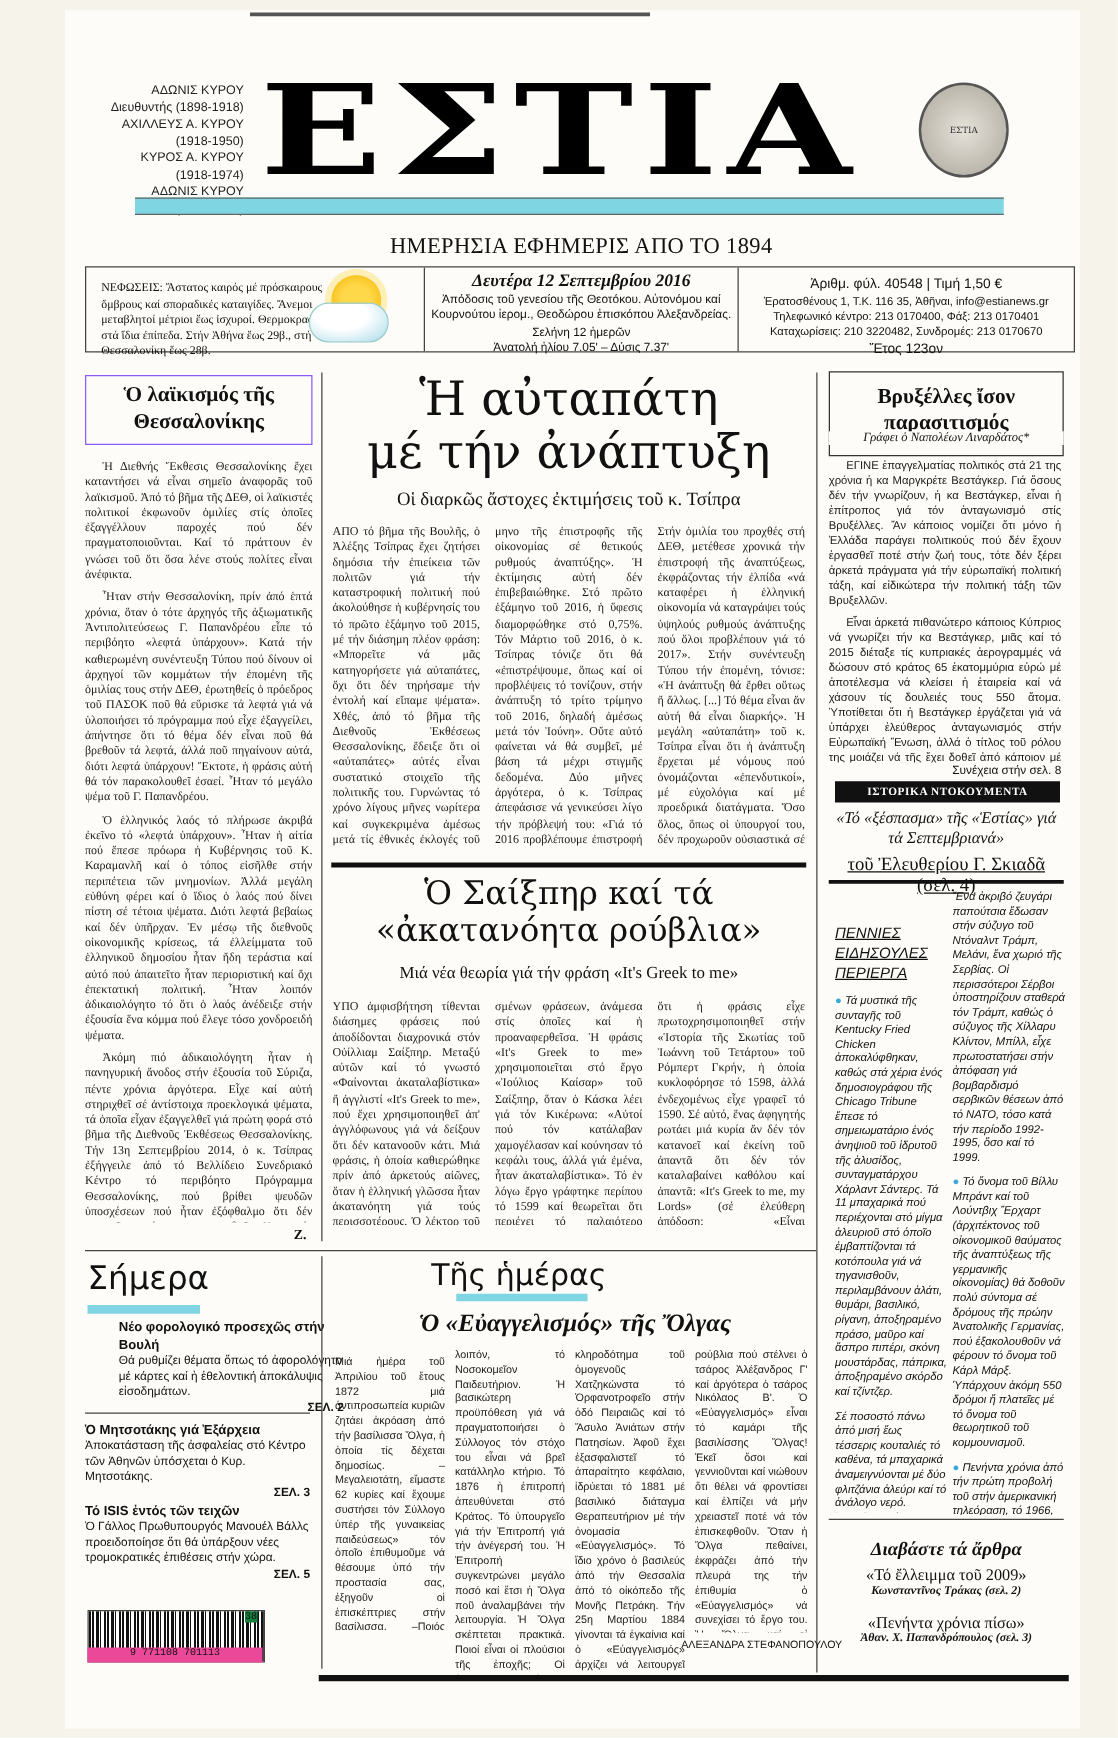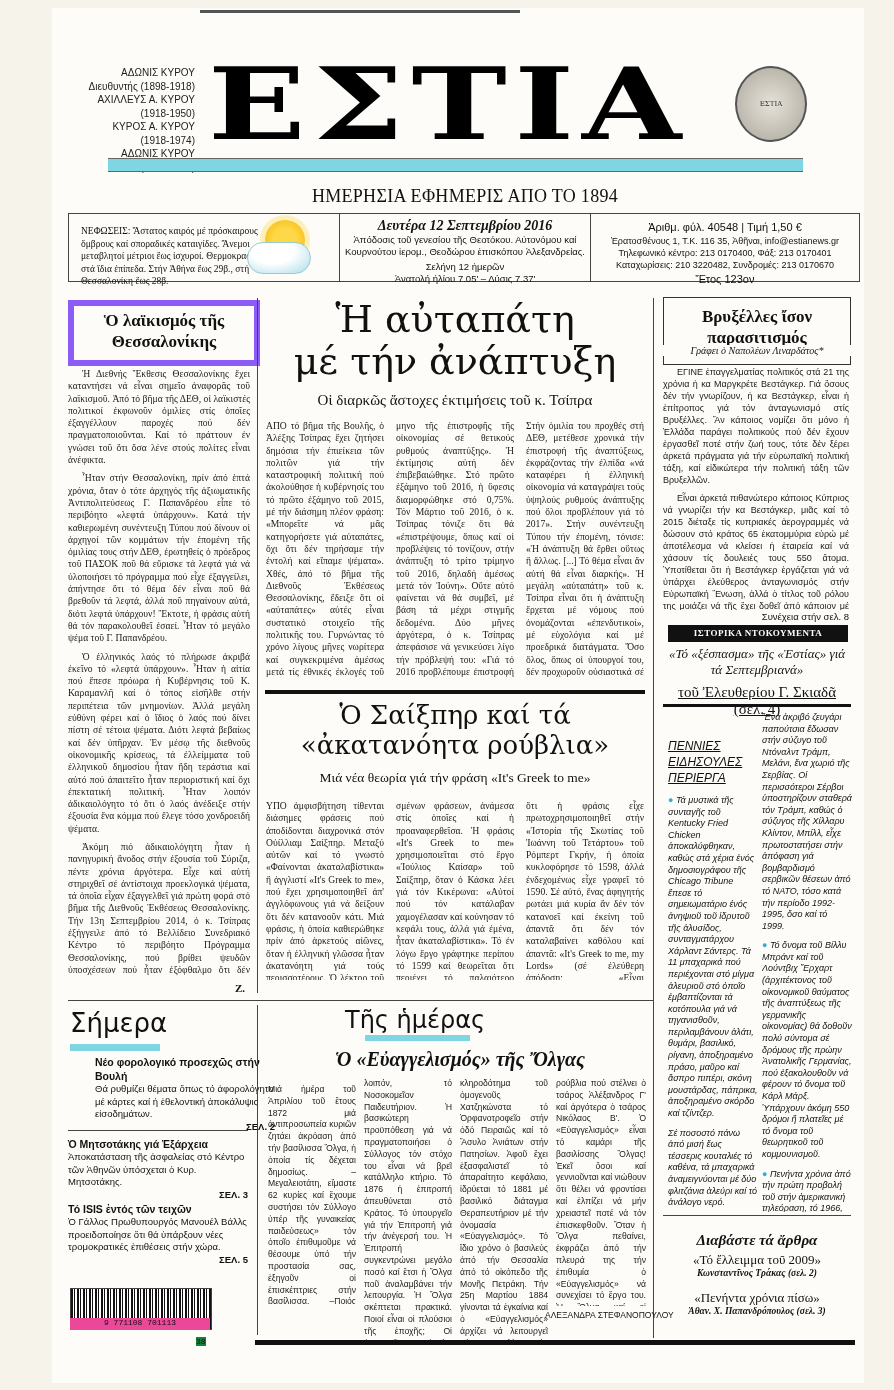--- a/index.html
+++ b/index.html
@@ -15,21 +15,21 @@
   .weather{width:270px;position:relative;border-right:1px solid #444;}
   .weather p{margin:0;position:absolute;left:12px;top:11px;width:180px;font-size:9.5px;line-height:12.5px;font-family:"Liberation Serif",serif;}
   .sun{position:absolute;left:196px;top:6px;width:40px;height:40px;border-radius:50%;background:radial-gradient(circle,#ffd84a 40%,#f3b400 100%);box-shadow:0 0 0 5px rgba(255,214,60,.35);}
   .cloud{position:absolute;left:178px;top:28px;width:62px;height:30px;border-radius:20px;background:radial-gradient(ellipse at 40% 30%,#fff 40%,#a9dbea 100%);border:1px solid #9cc;}
   .dateblock{width:250px;text-align:center;border-right:1px solid #444;padding-top:6px;font-family:"Liberation Sans",sans-serif;font-size:9.5px;line-height:12px;}
   .dateblock .d{font-family:"Liberation Serif",serif;font-style:italic;font-weight:bold;font-size:14px;margin-bottom:2px;}
   .issue{flex:1;text-align:center;padding-top:7px;font-family:"Liberation Sans",sans-serif;font-size:9px;line-height:12px;}
   .issue .big{font-size:11px;margin-bottom:2px;}
   .issue .year{font-size:11px;margin-top:2px;}
   .col{position:absolute;}
-  .lefthead{left:68px;top:300px;width:180px;height:50px;border:6px solid #8b5cf6;text-align:center;font-family:"Liberation Serif",serif;font-weight:bold;font-size:17px;line-height:21px;padding-top:4px;}
+  .lefthead{left:68px;top:300px;width:180px;height:50px;border:1px solid #8b5cf6;text-align:center;font-family:"Liberation Serif",serif;font-weight:bold;font-size:17px;line-height:21px;padding-top:4px;}
   .body{font-family:"Liberation Serif",serif;font-size:9.6px;line-height:12.3px;text-align:justify;color:#1a1a1a;}
   .body p{margin:0 0 6px 0;text-indent:14px;}
   .sans{font-family:"Liberation Sans",sans-serif;}
   .vr{position:absolute;width:1px;background:#444;}
   .hr{position:absolute;height:1px;background:#444;}
   .thick{position:absolute;height:4px;background:#111;}
   .mainhead{position:absolute;left:265px;top:298px;width:380px;text-align:center;font-family:"DejaVu Serif",serif;font-size:38px;line-height:42px;}
   .mainsub{position:absolute;left:265px;top:392px;width:380px;text-align:center;font-family:"Liberation Serif",serif;font-size:15px;}
   .righthead{position:absolute;left:663px;top:297px;width:186px;height:58px;border:1px solid #333;text-align:center;font-family:"Liberation Serif",serif;font-weight:bold;font-size:17px;line-height:21px;padding-top:8px;}
   .byline{position:absolute;left:663px;top:345px;width:188px;text-align:center;font-family:"Liberation Serif",serif;font-style:italic;font-size:10px;background:#fdfcf8;}
@@ -188,21 +188,21 @@
   <div>Ἀποκατάσταση τῆς ἀσφαλείας στό Κέντρο τῶν Ἀθηνῶν ὑπόσχεται ὁ Κυρ. Μητσοτάκης.</div>
   <div class="p">ΣΕΛ. 3</div>
 </div>
 <div class="brief" style="top:1202px;">
   <div class="t">Τό ISIS ἐντός τῶν τειχῶν</div>
   <div>Ὁ Γάλλος Πρωθυπουργός Μανουέλ Βάλλς προειδοποίησε ὅτι θά ὑπάρξουν νέες τρομοκρατικές ἐπιθέσεις στήν χώρα.</div>
   <div class="p">ΣΕΛ. 5</div>
 </div>
 <div class="barcode"></div>
 <div class="barnum">9 771108 701113</div>
-<div style="position:absolute;left:196px;top:1289px;font-size:8px;background:#15803d;font-family:'Liberation Mono',monospace;margin-top:48px;">38</div>
+<div style="position:absolute;left:196px;top:1289px;font-size:8px;background:#15803d;font-family:'Liberation Mono',monospace;">38</div>
 
 <div class="vr" style="left:257px;top:1005px;height:330px;"></div>
 <div class="todayhead">Τῆς ἡμέρας</div>
 <div class="todaybar"></div>
 <div class="olgahead">Ὁ «Εὐαγγελισμός» τῆς Ὄλγας</div>
 <div class="col body sans" style="left:268px;top:1084px;width:88px;height:220px;overflow:hidden;font-size:8.6px;line-height:11.8px;">Μιά ἡμέρα τοῦ Ἀπριλίου τοῦ ἔτους 1872 μιά ἀντιπροσωπεία κυριῶν ζητάει ἀκρόαση ἀπό τήν βασίλισσα Ὄλγα, ἡ ὁποία τίς δέχεται δημοσίως. –Μεγαλειοτάτη, εἴμαστε 62 κυρίες καί ἔχουμε συστήσει τόν Σύλλογο ὑπέρ τῆς γυναικείας παιδεύσεως» τόν ὁποῖο ἐπιθυμοῦμε νά θέσουμε ὑπό τήν προστασία σας, ἐξηγοῦν οἱ ἐπισκέπτριες στήν βασίλισσα. –Ποιός εἶναι ὁ σκοπός τοῦ Συλλόγου; Ρωτάει ἡ Ὄλγα. –Νά ἱδρύσουμε Παιδευτήριο γιά τήν κατάρτιση Ἀδελφῶν Νοσοκόμων πού θά προσφέρουν τίς ὑπηρεσίες τους στό ἰατρικό προσωπικό τῶν θεραπευτηρίων. Ἡ Ὄλγα δέχεται ἀμέσως νά θέσει ὑπό τήν αἰγίδα της τόν Σύλλογο καί νά βοηθήσει μέ κάθε τρόπο τίς δραστηριότητές του. Ἱδρύεται,</div>
 <div class="col body sans" style="left:364px;top:1078px;width:88px;height:262px;overflow:hidden;font-size:8.6px;line-height:11.8px;">λοιπόν, τό Νοσοκομεῖον Παιδευτήριον. Ἡ βασικώτερη προϋπόθεση γιά νά πραγματοποιήσει ὁ Σύλλογος τόν στόχο του εἶναι νά βρεῖ κατάλληλο κτήριο. Τό 1876 ἡ ἐπιτροπή ἀπευθύνεται στό Κράτος. Τό ὑπουργεῖο γιά τήν Ἐπιτροπή γιά τήν ἀνέγερσή του. Ἡ Ἐπιτροπή συγκεντρώνει μεγάλο ποσό καί ἔτσι ἡ Ὄλγα ποῦ ἀναλαμβάνει τήν λειτουργία. Ἡ Ὄλγα σκέπτεται πρακτικά. Ποιοί εἶναι οἱ πλούσιοι τῆς ἐποχῆς; Οἱ ὁμογενεῖς. Σ' αὐτούς, λοιπόν, ἀπευθύνεται. Καί μέσα σέ λίγο χρόνο συγκεντρώνει περίπου 150.000 δραχμές ἀπό τούς Συγγρούς καί τούς Ἀβέρωφ! Τήν ἴδια ἐποχή μέ δωρεές τοῦ Δρομοκαΐτη καί τῆς συζύγου του κτίζεται τό Φρενοκομεῖο στήν Ἱερά Ὁδό καί μέ</div>
 <div class="col body sans" style="left:460px;top:1078px;width:88px;height:262px;overflow:hidden;font-size:8.6px;line-height:11.8px;">κληροδότημα τοῦ ὁμογενοῦς Χατζηκώνστα τό Ὀρφανοτροφεῖο στήν ὁδό Πειραιῶς καί τό Ἄσυλο Ἀνιάτων στήν Πατησίων. Ἀφοῦ ἔχει ἐξασφαλιστεῖ τό ἀπαραίτητο κεφάλαιο, ἱδρύεται τό 1881 μέ βασιλικό διάταγμα Θεραπευτήριον μέ τήν ὀνομασία «Εὐαγγελισμός». Τό ἴδιο χρόνο ὁ βασιλεύς ἀπό τήν Θεσσαλία ἀπό τό οἰκόπεδο τῆς Μονῆς Πετράκη. Τήν 25η Μαρτίου 1884 γίνονται τά ἐγκαίνια καί ὁ «Εὐαγγελισμός» ἀρχίζει νά λειτουργεῖ μέ 60 κλίνες. Ἡ βασίλισσα Ὄλγα βρίσκεται σχεδόν καθημερινά στόν «Εὐαγγελισμό». Ἐπιθεωρεῖ ὅλα τά τμήματα καί στούς θαλάμους τῶν ἀσθενῶν γιά νά ἐπιβλέπει ἄν ὅλα λειτουργοῦν σωστά. Ἐξ ἄλλου τό Θεραπευτήριο συνεχῶς ἐπεκτείνεται μέ</div>
 <div class="col body sans" style="left:556px;top:1078px;width:90px;height:228px;overflow:hidden;font-size:8.6px;line-height:11.8px;">ρούβλια πού στέλνει ὁ τσάρος Ἀλέξανδρος Γ' καί ἀργότερα ὁ τσάρος Νικόλαος Β'. Ὁ «Εὐαγγελισμός» εἶναι τό καμάρι τῆς βασιλίσσης Ὄλγας! Ἐκεῖ ὅσοι καί γεννιοῦνται καί νιώθουν ὅτι θέλει νά φροντίσει καί ἐλπίζει νά μήν χρειαστεῖ ποτέ νά τόν ἐπισκεφθοῦν. Ὅταν ἡ Ὄλγα πεθαίνει, ἐκφράζει ἀπό τήν πλευρά της τήν ἐπιθυμία ὁ «Εὐαγγελισμός» νά συνεχίσει τό ἔργο του. Ἡ Ὄλγα καί οἱ ὁμογενεῖς τῆς βοηθοῦν τόν Εὐαγγελισμό νά ἐξακολουθεῖ νά στέκει στά πόδια του. Σήμερα ὁ Εὐαγγελισμός κινδυνεύει νά κλείσει ἐπειδή δέν ἔχει ἕνα ἑκατομμύριο γιά νά πληρώσει τόν ΕΝΦΙΑ. Τί κρῖμα.</div>
 <div class="sig">ΑΛΕΞΑΝΔΡΑ ΣΤΕΦΑΝΟΠΟΥΛΟΥ</div>

